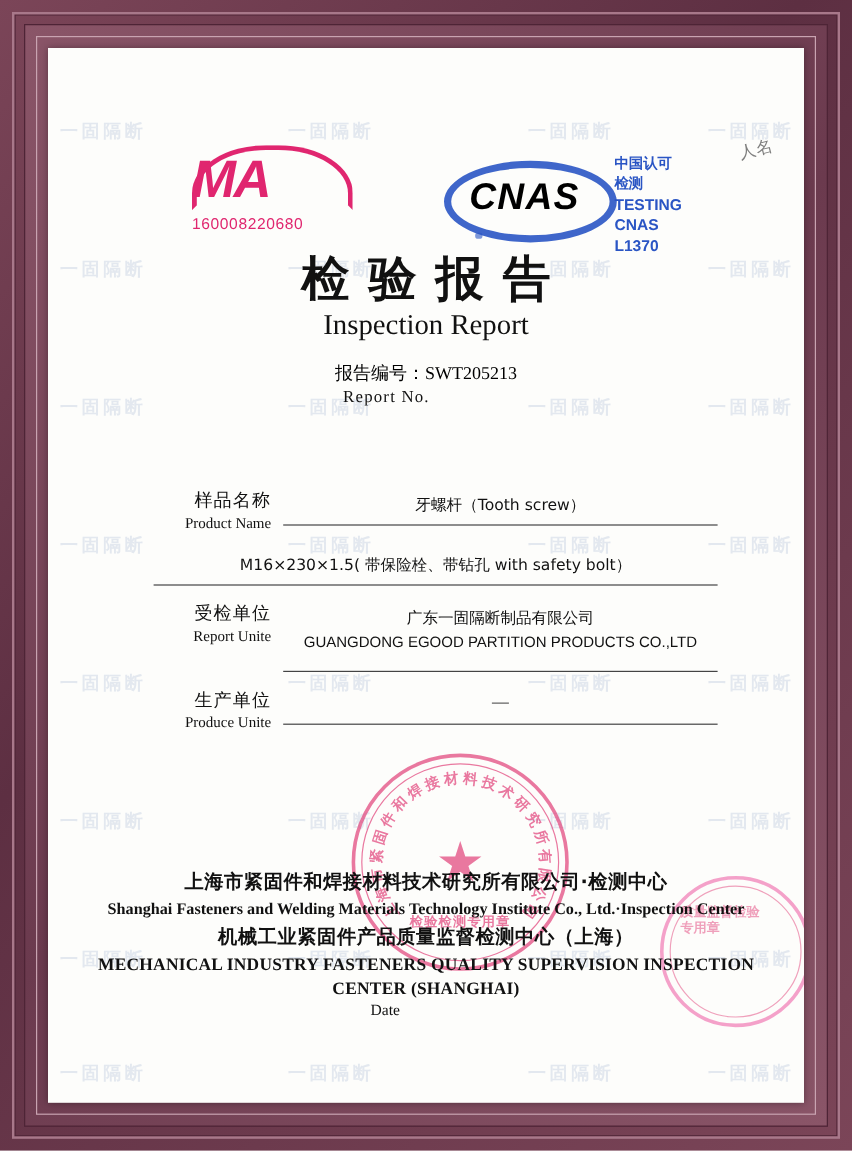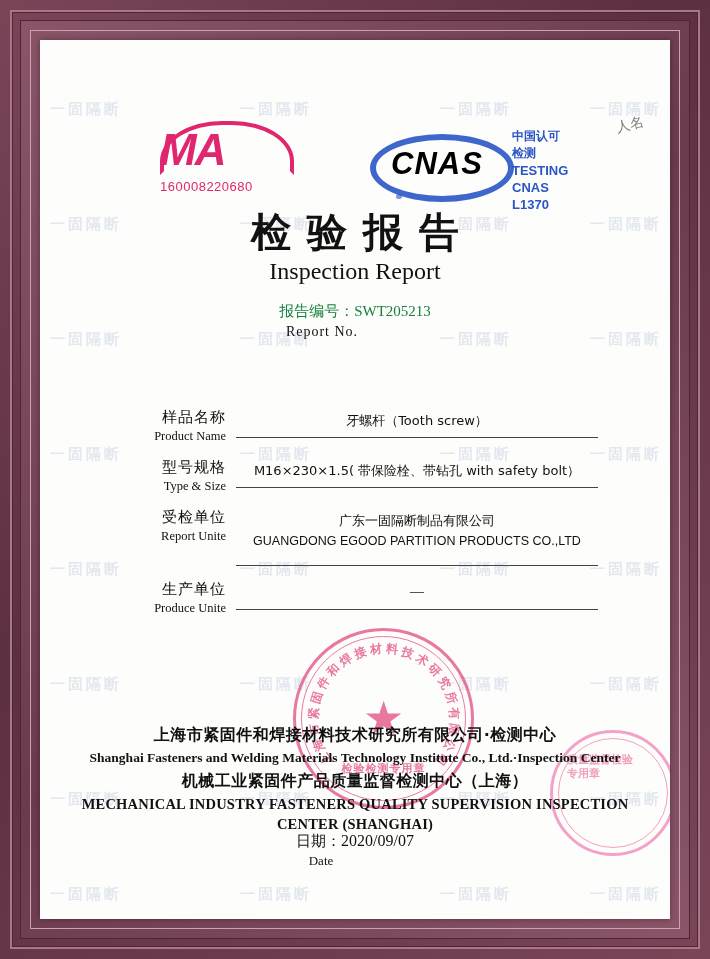--- a/index.html
+++ b/index.html
@@ -180,21 +180,21 @@
 
   
   .report-no {
     position: absolute;
     top: 262px; left: 0; right: 0;
     text-align: center;
   }
   .report-no .line1 {
     font-family: "DejaVu Sans", sans-serif;
     font-size: 15px;
-    color: #15803d;
+    color: #000000;
   }
   .report-no .line1 .val {
     font-family: "Liberation Serif", serif;
     font-size: 15px;
   }
   .report-no .line2 {
     font-family: "Liberation Serif", serif;
     font-size: 14px;
     color: #111;
     letter-spacing: 1px;
@@ -467,24 +467,20 @@
 
     <div class="fields" id="fields">
         <div class="field">
           <div class="field-label">
             <span class="cn">样品名称</span>
             <span class="en">Product Name</span>
           </div>
           <div class="field-value"><span>牙螺杆（Tooth screw）</span></div>
         </div>
         <div class="field">
-          <div class="field-label">
-            <span class="cn">型号规格</span>
-            <span class="en">Type &amp; Size</span>
-          </div>
           <div class="field-value"><span>M16×230×1.5( 带保险栓、带钻孔 with safety bolt）</span></div>
         </div>
         <div class="field">
           <div class="field-label">
             <span class="cn">受检单位</span>
             <span class="en">Report Unite</span>
           </div>
           <div class="field-value tall"><span>广东一固隔断制品有限公司</span><span class="sub">GUANGDONG EGOOD PARTITION PRODUCTS CO.,LTD</span></div>
         </div>
         <div class="field">
@@ -533,20 +529,17 @@
 
     <div class="org">
       <div class="cn">上海市紧固件和焊接材料技术研究所有限公司·检测中心</div>
       <div class="en">Shanghai Fasteners and Welding Materials Technology Institute Co., Ltd.·Inspection Center</div>
       <div class="cn">机械工业紧固件产品质量监督检测中心（上海）</div>
       <div class="en big">MECHANICAL INDUSTRY FASTENERS QUALITY SUPERVISION INSPECTION</div>
       <div class="en big">CENTER (SHANGHAI)</div>
     </div>
 
     <div class="date-row">
-      <div class="cn">
-        <span>日期：</span><span class="val">2020/09/07</span>
-      </div>
       <div class="en">Date</div>
     </div>
 
   </div>
 </div>
 
 </body></html>

